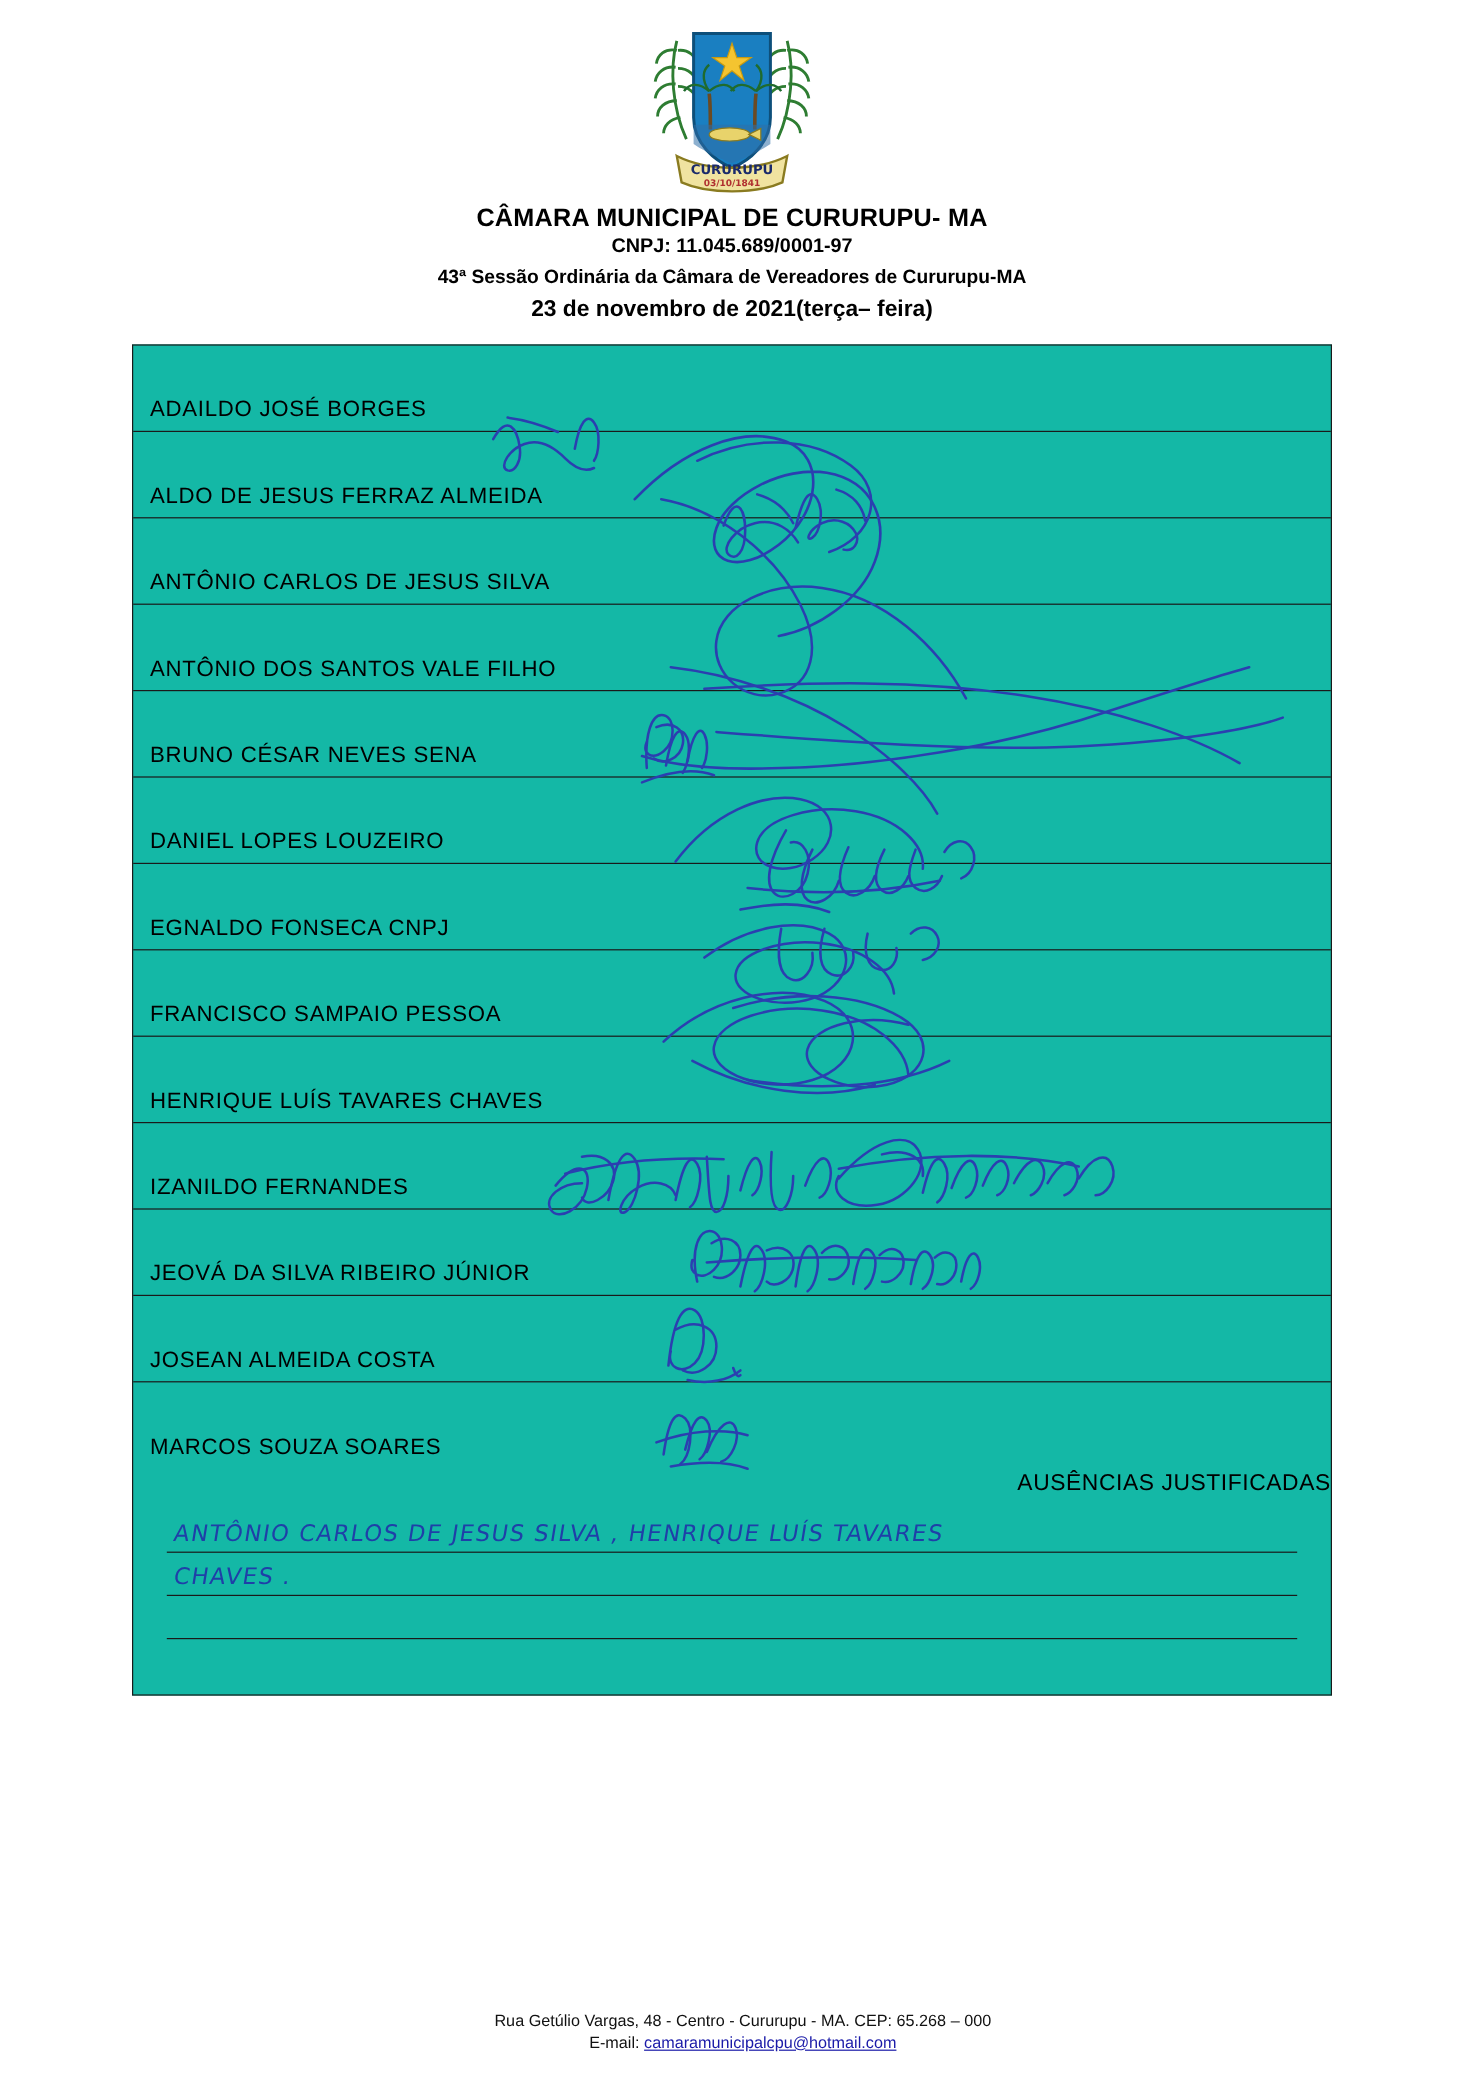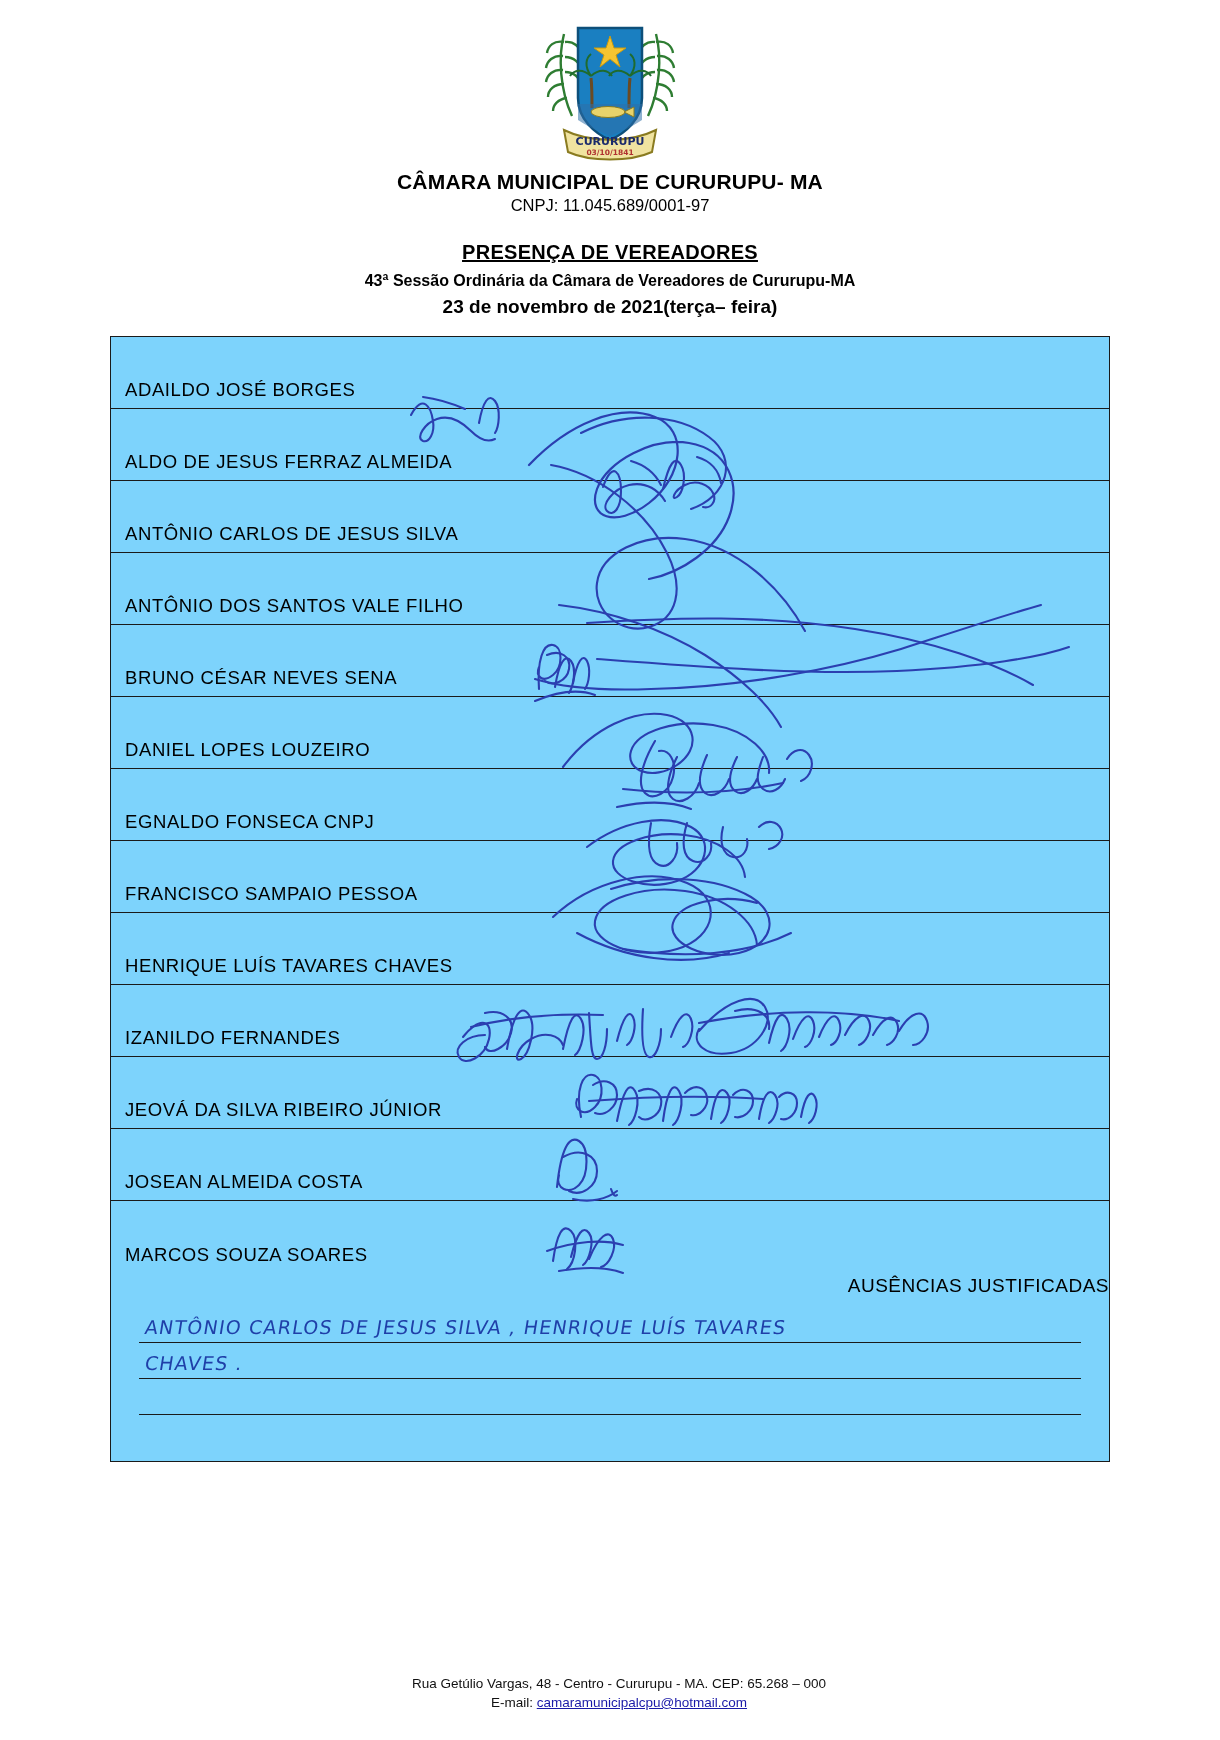--- a/index.html
+++ b/index.html
@@ -37,21 +37,21 @@
   .header-text {
     text-align: center;
     margin-top: 6px;
   }
   .org-name {
     font-weight: bold;
     font-size: 21px;
     letter-spacing: 0.2px;
   }
   .org-cnpj {
-    font-weight: normal;
+    font-weight: bold;
     font-size: 16.5px;
     margin-top: 2px;
   }
   .doc-title {
     font-weight: bold;
     font-size: 20px;
     text-decoration: underline;
     margin-top: 26px;
     letter-spacing: 0.3px;
   }
@@ -66,21 +66,21 @@
     margin-top: 6px;
   }
 
   
   .table-box {
     position: relative;
     margin: 18px auto 0 auto;
     width: 1000px;
     border: 1.5px solid #1a1a1a;
     box-sizing: border-box;
-    background: #7dd3fc;
+    background: #14b8a6;
   }
   .rows {
     position: relative;
   }
   .row {
     position: relative;
     height: 72px;
     box-sizing: border-box;
     border-bottom: 1.4px solid #1a1a1a;
     padding-left: 14px;
@@ -216,21 +216,20 @@
         <path d="M44 118 C70 131, 110 131, 136 118 L132 140 C110 150, 70 150, 48 140 Z" fill="#f0e3a0" stroke="#8a7b20" stroke-width="2"></path>
         <text x="90" y="133" font-family="DejaVu Sans, sans-serif" font-size="11" font-weight="bold" fill="#1a2a6b" text-anchor="middle">CURURUPU</text>
         <text x="90" y="143" font-family="DejaVu Sans, sans-serif" font-size="7.5" font-weight="bold" fill="#b03030" text-anchor="middle">03/10/1841</text>
       </svg>
     </div>
   </div>
 
   <div class="header-text">
     <div class="org-name">CÂMARA MUNICIPAL DE CURURUPU- MA</div>
     <div class="org-cnpj">CNPJ: 11.045.689/0001-97</div>
-    <div class="doc-title">PRESENÇA DE VEREADORES</div>
     <div class="doc-subtitle">43ª Sessão Ordinária da Câmara de Vereadores de Cururupu-MA</div>
     <div class="doc-date">23 de novembro de 2021(terça– feira)</div>
   </div>
 
   <div class="table-box">
 
     <div class="rows">
 
       <div class="sig-layer">
         <svg width="997" height="952" viewBox="0 0 997 952" xmlns="http://www.w3.org/2000/svg">

